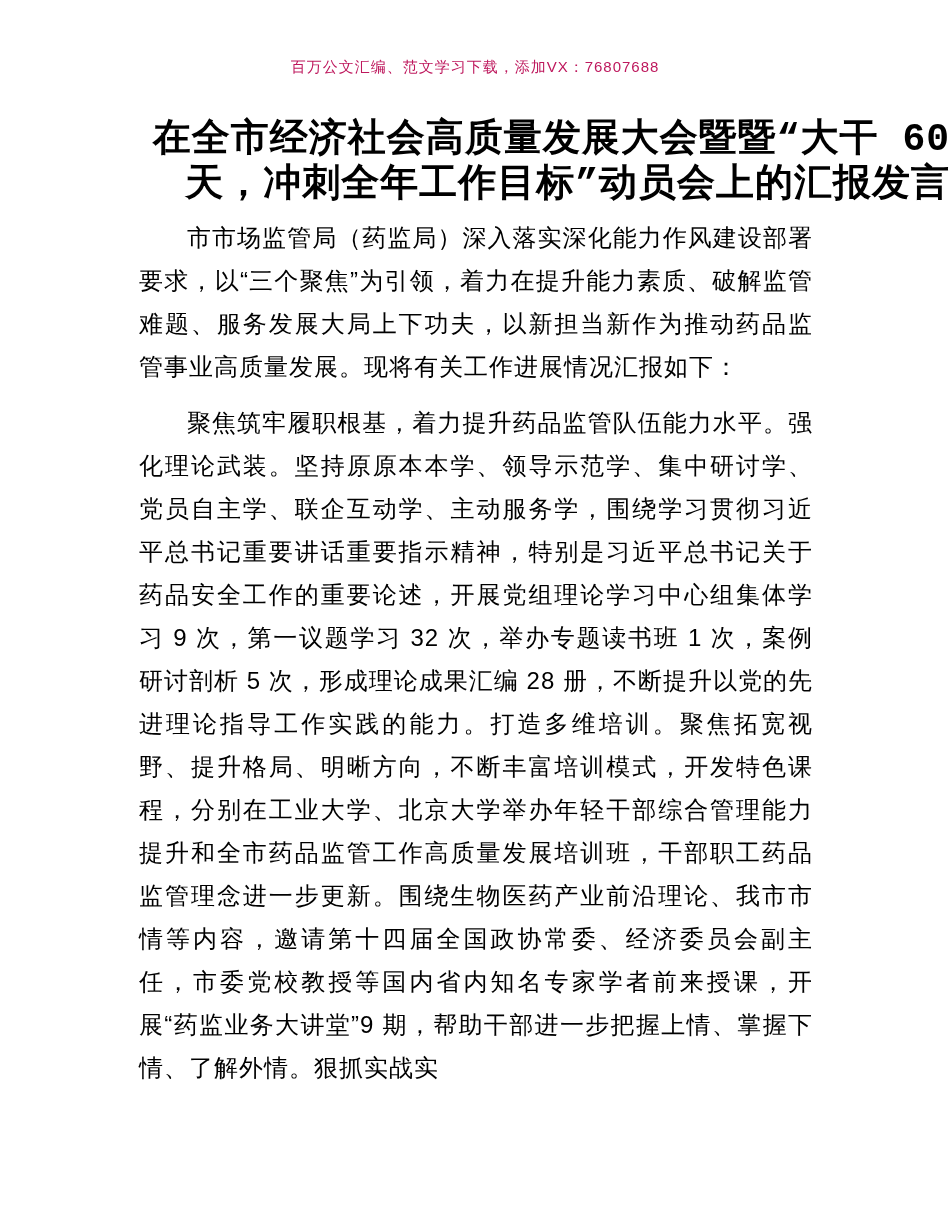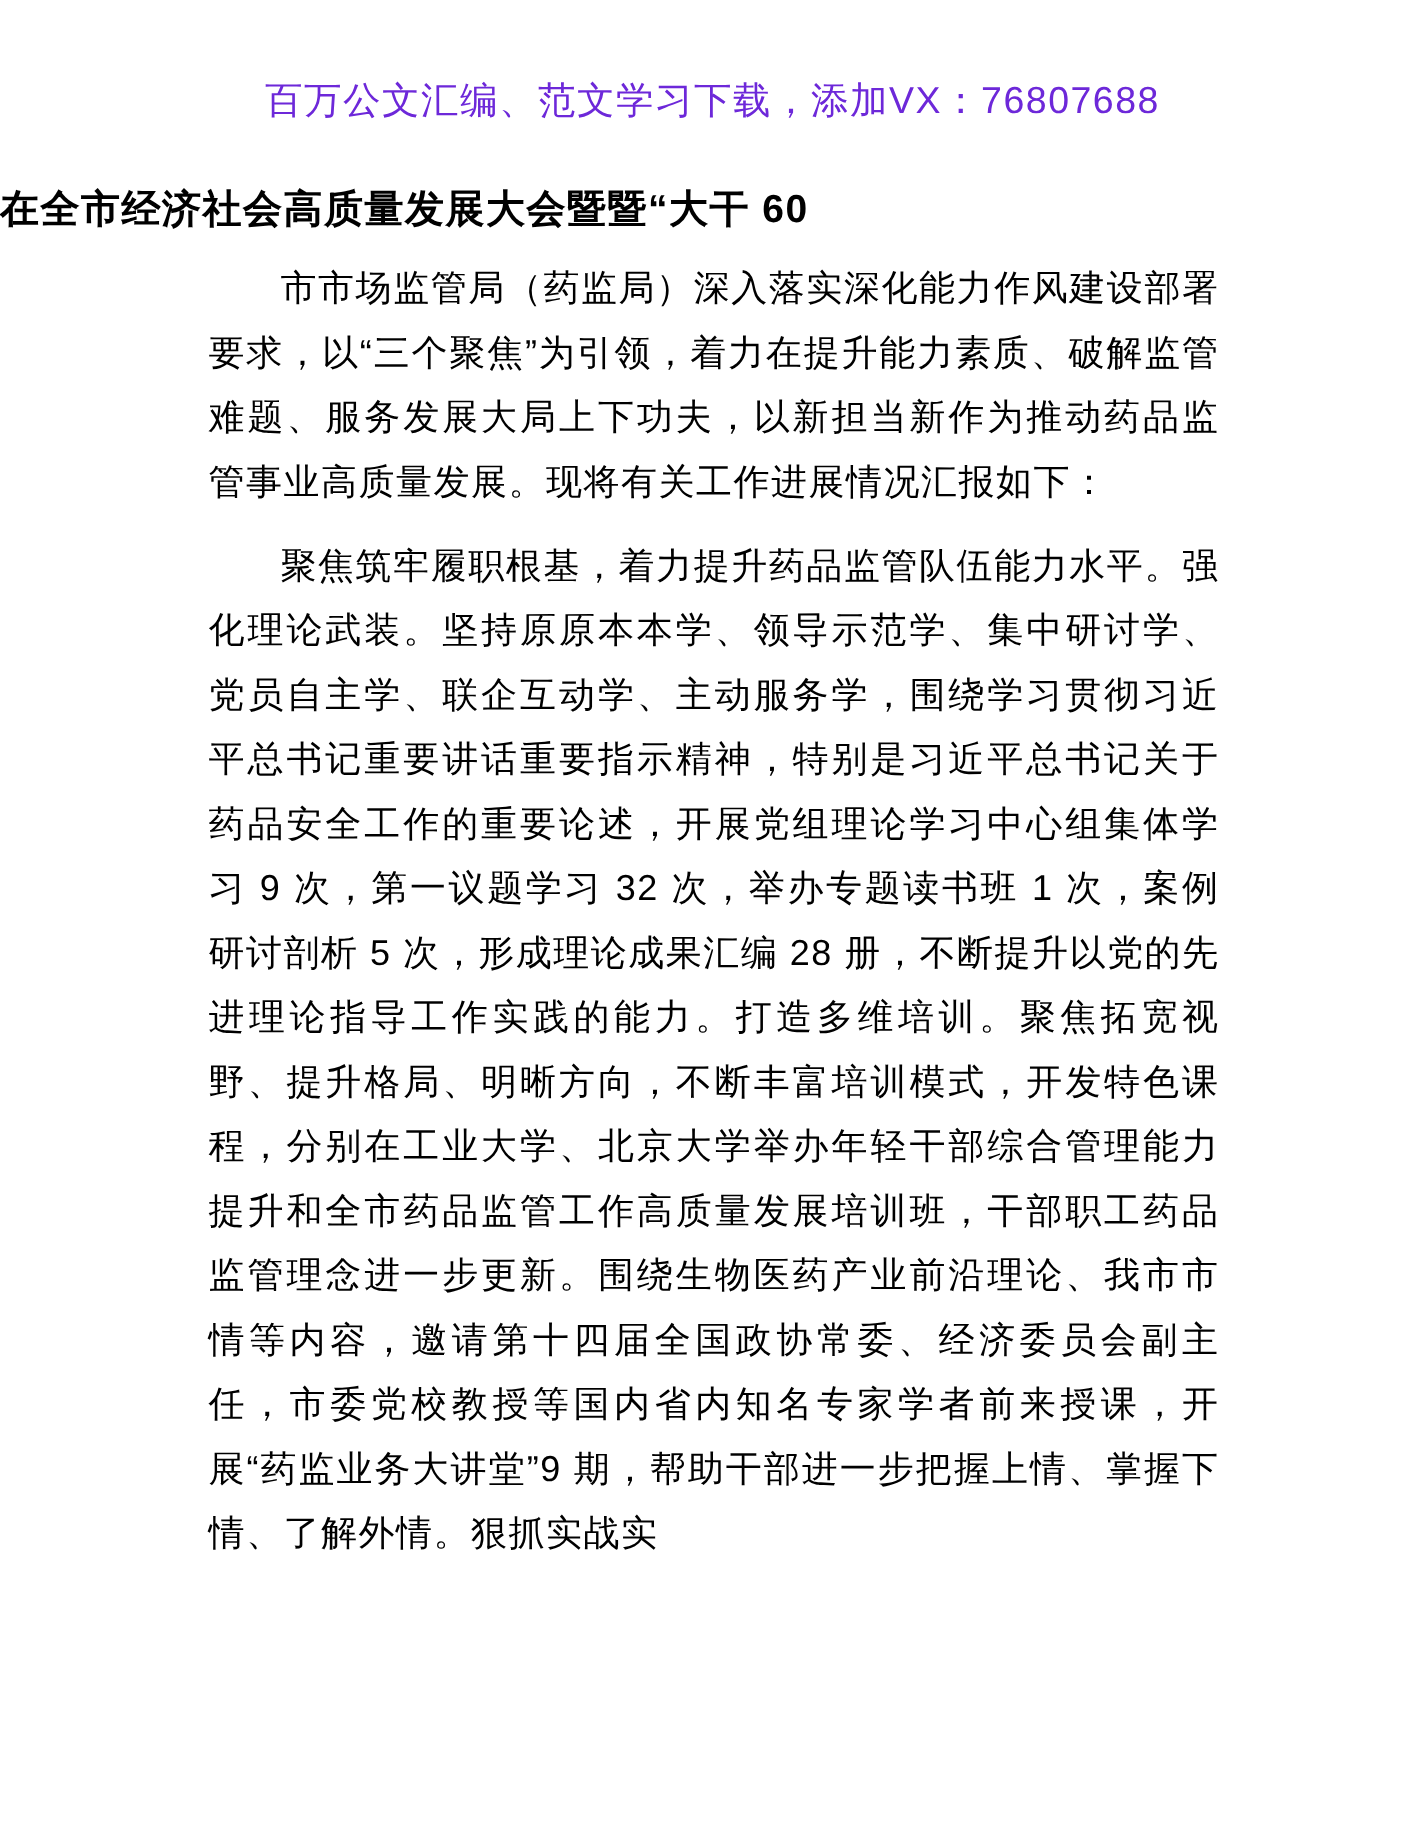--- a/index.html
+++ b/index.html
@@ -13,33 +13,34 @@
     height: 1230px;
     background: #ffffff;
     overflow: hidden;
     font-family: "Liberation Sans", "DejaVu Sans", sans-serif;
     color: #000000;
     box-sizing: border-box;
     padding-top: 55px;
   }
   .notice {
     text-align: center;
-    color: #6d28d9;
-    font-size: 25px;
+    color: #be185d;
+    font-size: 15px;
     line-height: 24px;
     letter-spacing: 1px;
     font-weight: 500;
   }
   .doc-title {
     margin-top: 38px;
-    text-align: left;
-    font-size: 26px;
+    text-align: right;
+    font-size: 38px;
     font-weight: 700;
     line-height: 45px;
     letter-spacing: 1px;
+    font-family: Liberation Mono, monospace;
   }
   .content {
     margin: 9px 137px 0 139px;
   }
   .content p {
     margin: 0 0 13px 0;
     font-size: 24px;
     line-height: 43px;
     letter-spacing: 1px;
     text-align: justify;
@@ -49,20 +50,21 @@
 </style>
 </head>
 <body>
 
 <div class="page">
 
   <div class="notice">百万公文汇编、范文学习下载，添加VX：76807688</div>
 
   <div class="doc-title">
     <div>在全市经济社会高质量发展大会暨暨“大干 60</div>
+    <div>天，冲刺全年工作目标”动员会上的汇报发言</div>
   </div>
 
   <div class="content">
     <p>市市场监管局（药监局）深入落实深化能力作风建设部署要求，以“三个聚焦”为引领，着力在提升能力素质、破解监管难题、服务发展大局上下功夫，以新担当新作为推动药品监管事业高质量发展。现将有关工作进展情况汇报如下：</p>
     <p>聚焦筑牢履职根基，着力提升药品监管队伍能力水平。强化理论武装。坚持原原本本学、领导示范学、集中研讨学、党员自主学、联企互动学、主动服务学，围绕学习贯彻习近平总书记重要讲话重要指示精神，特别是习近平总书记关于药品安全工作的重要论述，开展党组理论学习中心组集体学习 9 次，第一议题学习 32 次，举办专题读书班 1 次，案例研讨剖析 5 次，形成理论成果汇编 28 册，不断提升以党的先进理论指导工作实践的能力。打造多维培训。聚焦拓宽视野、提升格局、明晰方向，不断丰富培训模式，开发特色课程，分别在工业大学、北京大学举办年轻干部综合管理能力提升和全市药品监管工作高质量发展培训班，干部职工药品监管理念进一步更新。围绕生物医药产业前沿理论、我市市情等内容，邀请第十四届全国政协常委、经济委员会副主任，市委党校教授等国内省内知名专家学者前来授课，开展“药监业务大讲堂”9 期，帮助干部进一步把握上情、掌握下情、了解外情。狠抓实战实</p>
   </div>
 
 </div>
 
 </body></html>

